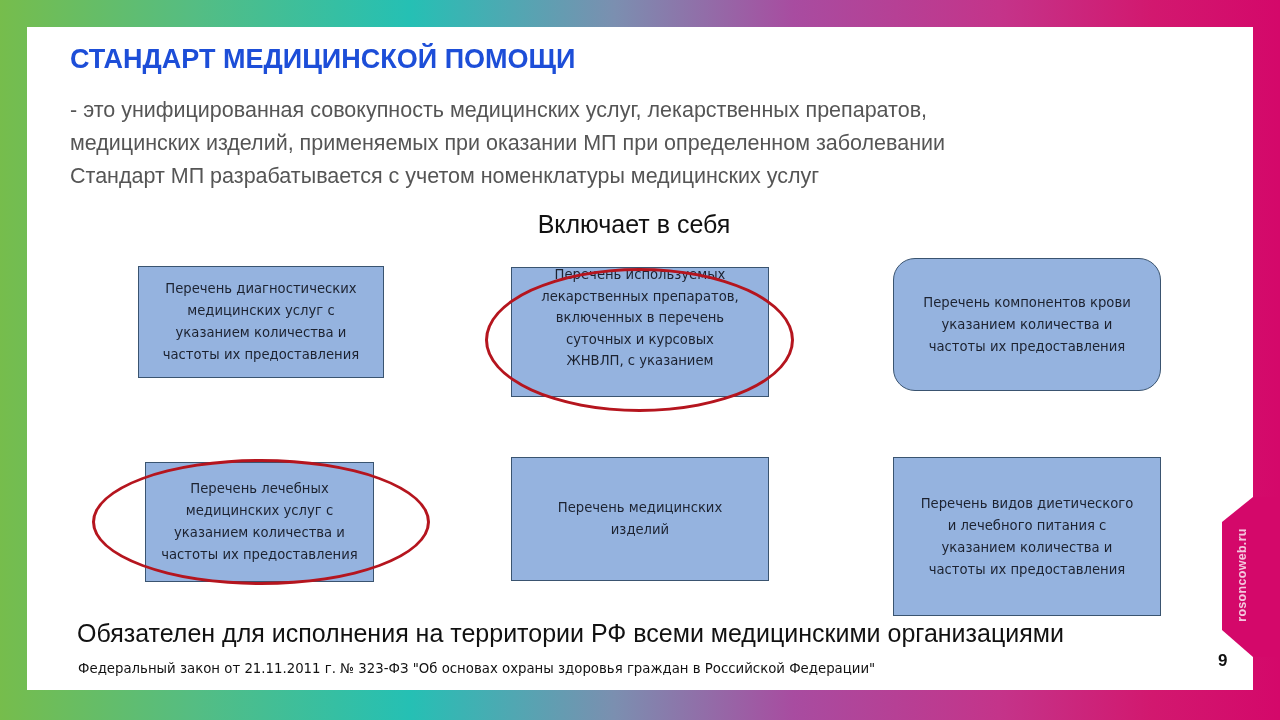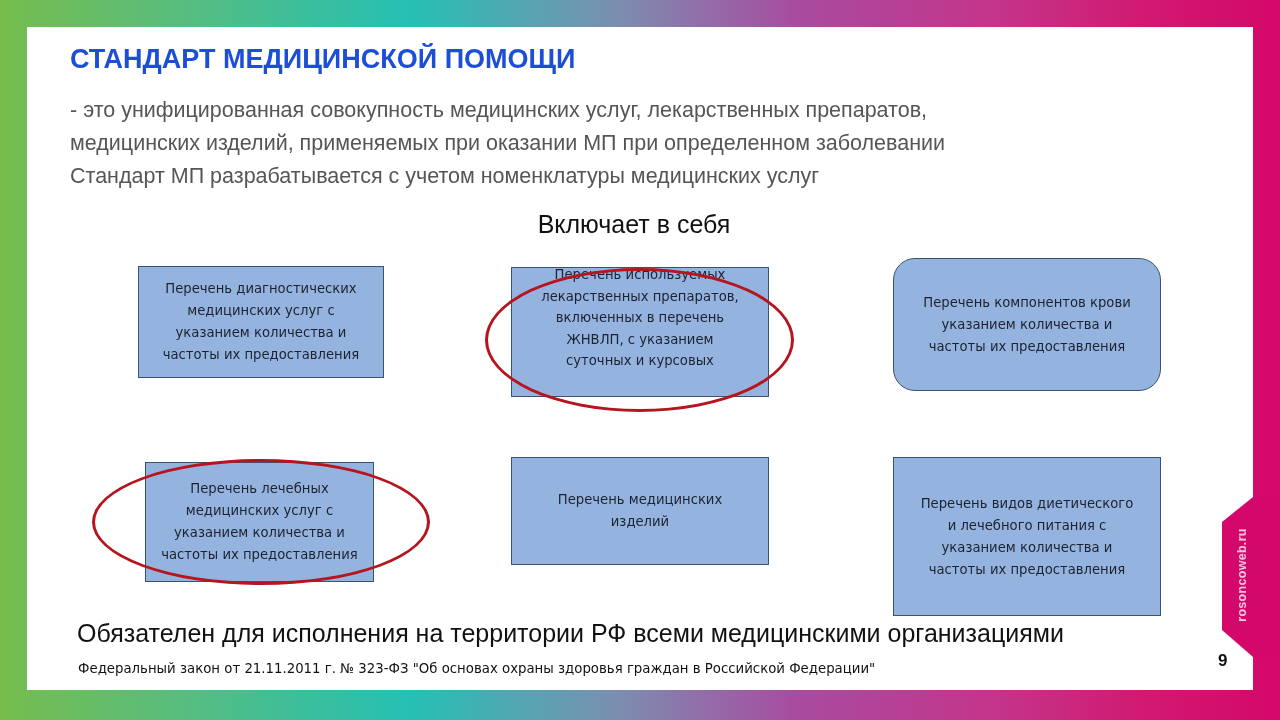--- a/index.html
+++ b/index.html
@@ -83,43 +83,43 @@
     <span>указанием количества и</span>
     <span>частоты их предоставления</span>
   </div>
 </div>
 
 <div class="box" style="left:511px; top:267px; width:258px; height:130px; line-height:21.5px; align-items:flex-start; padding-top:0px;">
   <div style="margin-top:-4px;">
     <span>Перечень используемых</span>
     <span>лекарственных препаратов,</span>
     <span>включенных в перечень</span>
+    <span>суточных и курсовых</span>
     <span>ЖНВЛП, с указанием</span>
-    <span>суточных и курсовых</span>
   </div>
 </div>
 
 <div class="box" style="left:893px; top:258px; width:268px; height:133px;border-radius:22px;">
   <div>
     <span>Перечень компонентов крови</span>
     <span>указанием количества и</span>
     <span>частоты их предоставления</span>
   </div>
 </div>
 
 <div class="box" style="left:145px; top:462px; width:229px; height:120px;">
   <div>
     <span>Перечень лечебных</span>
     <span>медицинских услуг с</span>
     <span>указанием количества и</span>
     <span>частоты их предоставления</span>
   </div>
 </div>
 
-<div class="box" style="left:511px; top:457px; width:258px; height:108px;">
+<div class="box" style="left:511px; top:457px; width:258px; height:124px;">
   <div>
     <span>Перечень медицинских</span>
     <span>изделий</span>
   </div>
 </div>
 
 <div class="box" style="left:893px; top:457px; width:268px; height:159px;">
   <div>
     <span>Перечень видов диетического</span>
     <span>и лечебного питания с</span>

